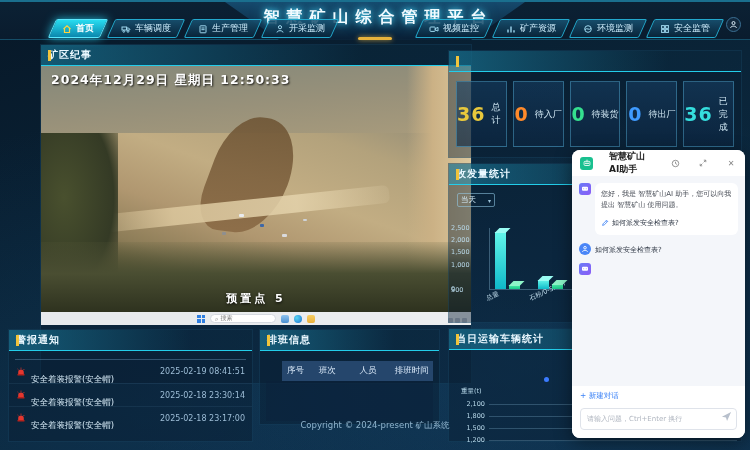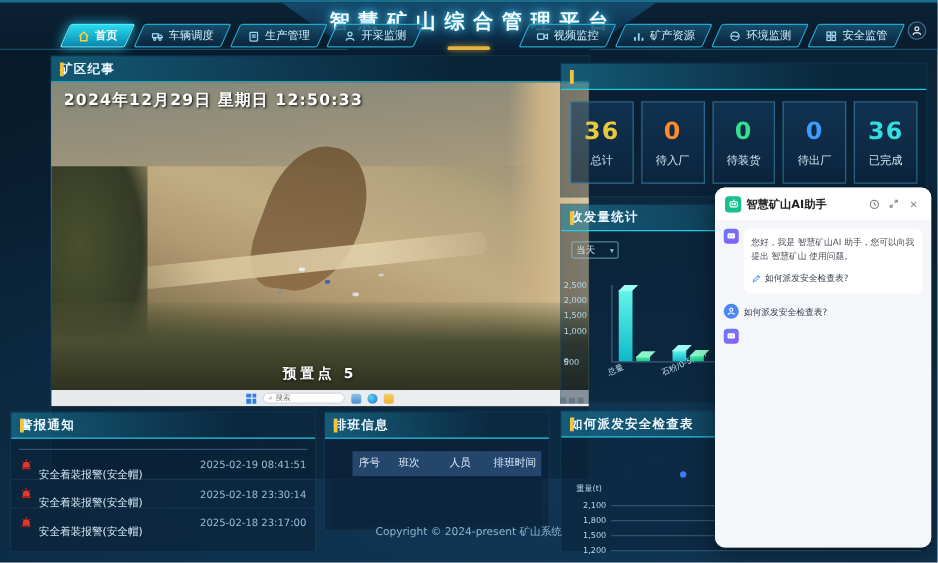--- a/index.html
+++ b/index.html
@@ -82,21 +82,21 @@
   .tb-edge { border-radius:50%; background:radial-gradient(circle at 35% 35%, #5ad6f0, #1b6fd0); }
   .tb-folder { background:linear-gradient(180deg,#f6ce63,#e9b03c); }
   .tb-files { background:linear-gradient(180deg,#8fc3f0,#4a8fd0); }
   .tb-tray { position:absolute; right:4px; bottom:2px; display:flex; gap:2px; }
   .tb-tray i { width:5px; height:5px; background:#b9c0ca; border-radius:1px; }
   
   #vehicle-panel { left:448px; top:50px; width:294px; height:108px; }
   .stat-row { display:flex; gap:6px; padding:9px 7px 0 7px; }
   .stat-box { flex:1; height:66px; border:1px solid rgba(85,175,215,.45);
     background:linear-gradient(180deg, rgba(22,62,98,.6), rgba(12,38,66,.6));
-    display:flex; flex-direction:column; align-items:center; justify-content:center; gap:6px; }
+    display:flex; flex-direction:row; align-items:center; justify-content:center; gap:6px; }
   .stat-value { font-size:19px; font-weight:bold; letter-spacing:1px; }
   .stat-label { font-size:9px; color:#cfe6f2; }
   
   #shoufa-panel { left:448px; top:163px; width:294px; height:160px; }
   #shoufa-plot { position:absolute; left:0; top:0; right:0; bottom:0; }
   .dropdown { position:absolute; left:8px; top:29px; width:38px; height:14px;
     border:1px solid rgba(150,205,235,.55); border-radius:2px; display:flex; align-items:center;
     justify-content:space-between; padding:0 3px; font-size:7.5px; color:#d5ecf8; cursor:pointer; }
   .dropdown .chev { font-size:6px; color:#9cc3da; }
   .ytick { position:absolute; left:2px; width:34px; font-size:6.5px; color:#b8d9ea; }
@@ -131,21 +131,21 @@
   #sales-panel { left:448px; top:328px; width:294px; height:114px; }
   #sales-plot { position:absolute; left:0; top:0; right:0; bottom:0; }
   .sales-ylabel { position:absolute; left:12px; top:58px; font-size:6.5px; color:#b8d9ea; }
   .gridline { position:absolute; left:40px; width:248px; height:1px; background:rgba(140,190,220,.28); }
   .gtick { position:absolute; left:2px; width:34px; text-align:right; font-size:6.5px; color:#b8d9ea; }
   .legend-dot { position:absolute; left:95px; top:48px; width:5px; height:5px; border-radius:50%; }
   
   #ai-panel { position:absolute; left:572px; top:150px; width:173px; height:288px;
     background:#fff; border-radius:8px; box-shadow:0 4px 18px rgba(0,0,0,.45); z-index:50;
     display:flex; flex-direction:column; overflow:hidden; }
-  .ai-hd { height:26px; display:flex; align-items:center; gap:4px; padding:0 8px; background:#fff; }
+  .ai-hd { height:26px; display:flex; align-items:center; gap:16px; padding:0 8px; background:#fff; }
   .ai-logo { width:13px; height:13px; border-radius:3px; background:#19c08f;
     display:flex; align-items:center; justify-content:center; }
   .ai-title { flex:1; font-size:9px; font-weight:bold; color:#222; }
   .ai-hd-ico { width:12px; height:12px; display:flex; align-items:center; justify-content:center;
     color:#888; font-size:8px; cursor:pointer; }
   .ai-body { flex:1; background:#f4f6fa; padding:7px 7px 0 7px; overflow:hidden; }
   .msg { display:flex; gap:4px; margin-bottom:8px; }
   .avatar-bot { width:12px; height:12px; border-radius:3px; flex:none;
     background:linear-gradient(135deg,#6a7bf7,#8a5cf6); display:flex; align-items:center; justify-content:center; }
   .avatar-user { width:12px; height:12px; border-radius:50%; flex:none; background:#4a86f7;
@@ -407,21 +407,21 @@
     <span style="width:28%">排班时间</span>
   </div>
   <div class="sched-body"></div>
 </div>
 
 <div class="footer">Copyright © 2024-present 矿山系统</div>
 
 <div class="panel" id="sales-panel">
   <div class="panel-hd">
     <span class="bar"></span>
-    <span class="t">如何派发安全检查表</span>
+    <span class="t">当日运输车辆统计</span>
   </div>
   <div id="sales-plot">
     <div class="sales-ylabel">重量(t)</div>
     <div class="legend-dot" id="sales-legend-dot" style="background: rgb(59, 123, 255);"></div>
   <div class="gridline" style="top: 75px;"></div>
       <div class="gtick" style="top: 71px;">2,100</div>
       <div class="gridline" style="top: 87px;"></div>
       <div class="gtick" style="top: 83px;">1,800</div>
       <div class="gridline" style="top: 99px;"></div>
       <div class="gtick" style="top: 95px;">1,500</div>
@@ -485,13 +485,22 @@
     <div class="msg">
       <span class="avatar-bot">
         <svg width="8" height="8" viewBox="0 0 12 12">
             <rect x="1.5" y="2.5" width="9" height="6.2" rx="1.6" fill="#fff"></rect>
             <circle cx="4.2" cy="5.6" r="0.7" fill="#7a6cf5"></circle>
             <circle cx="7.8" cy="5.6" r="0.7" fill="#7a6cf5"></circle>
           </svg>
       </span>
     </div>
   </div>
+  <div class="ai-ft">
+    <div class="new-chat">+ 新建对话</div>
+    <div class="ai-input-wrap">
+      <input class="ai-input" type="text" placeholder="请输入问题，Ctrl+Enter 换行" style="">
+      <svg class="send-ico" width="11" height="11" viewBox="0 0 12 12">
+          <path d="M1 6.4 L11 1 6.6 11 5.4 7.2z" fill="#b8c0cc"></path>
+        </svg>
+    </div>
+  </div>
 </div>
 
 </body></html>

